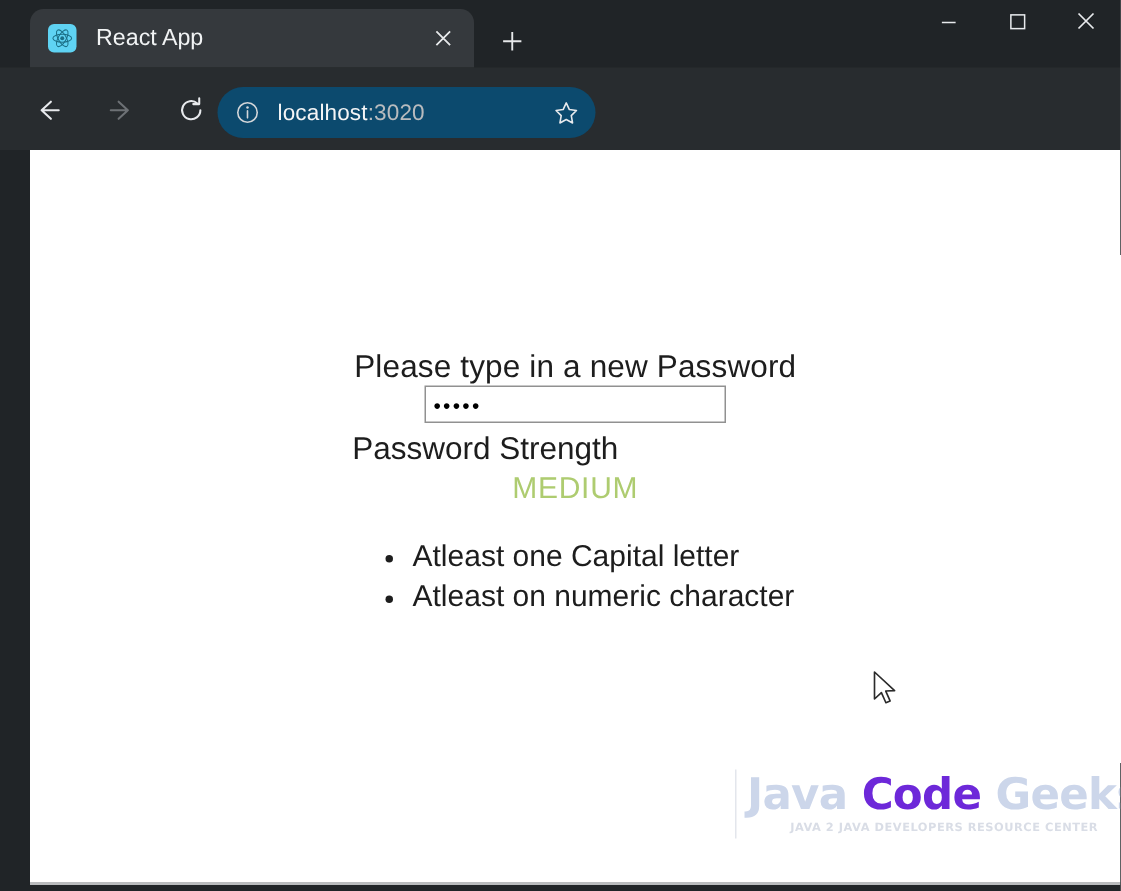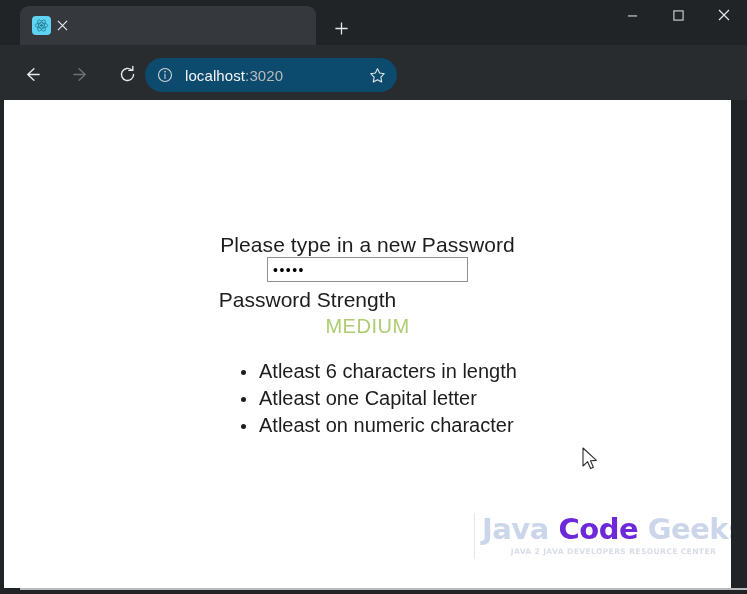--- a/index.html
+++ b/index.html
@@ -146,21 +146,21 @@
     flex: 0 0 auto;
     width: 24px; height: 24px;
     display:flex; align-items:center; justify-content:center;
     color: #e8eaed;
   }
 
   
   .viewport {
     position: absolute;
     top: 100px;
-    left: 4px;
+    left: 20px;
     width: 727px;
     height: 488px;
     background: #ffffff;
     overflow: hidden;
   }
   .viewport-bottom-rule {
     position: absolute;
     top: 588px;
     left: 20px;
     width: 727px;
@@ -310,20 +310,21 @@
       <span class="tab-favicon">
         <svg width="15" height="15" viewBox="0 0 24 24">
           <circle cx="12" cy="12" r="2.1" fill="#1b6f86"></circle>
           <g fill="none" stroke="#1b6f86" stroke-width="1.1">
             <ellipse cx="12" cy="12" rx="10" ry="4.2"></ellipse>
             <ellipse cx="12" cy="12" rx="10" ry="4.2" transform="rotate(60 12 12)"></ellipse>
             <ellipse cx="12" cy="12" rx="10" ry="4.2" transform="rotate(120 12 12)"></ellipse>
           </g>
         </svg>
       </span>
+      <span class="tab-title">React App</span>
       <span class="tab-close">
         <svg width="11" height="11" viewBox="0 0 12 12">
           <path d="M1 1 L11 11 M11 1 L1 11" stroke="currentColor" stroke-width="1.3" fill="none"></path>
         </svg>
       </span>
     </div>
 
     <div class="newtab">
       <span>
         <svg width="15" height="15" viewBox="0 0 16 16">
@@ -407,21 +408,20 @@
 
       <div class="pw-wrap">
         <input class="pw-input" type="text" value="•••••" style="">
       </div>
 
       <div class="strength-label">Password Strength</div>
 
       <div class="strength-value" style="color: rgb(174, 204, 112);">MEDIUM</div>
 
       <ul class="rules">
-        <li>Atleast 6 characters in length</li>
         <li>Atleast one Capital letter</li>
         <li>Atleast on numeric character</li>
       </ul>
 
       <div class="watermark">
         <div class="wm-divider"></div>
         <div class="wm-text">
           <div class="wm-title"><span class="w-java">Java</span> <span class="w-code">Code</span> <span class="w-geeks">Geeks</span></div>
           <div class="wm-tag">JAVA 2 JAVA DEVELOPERS RESOURCE CENTER</div>
         </div>

